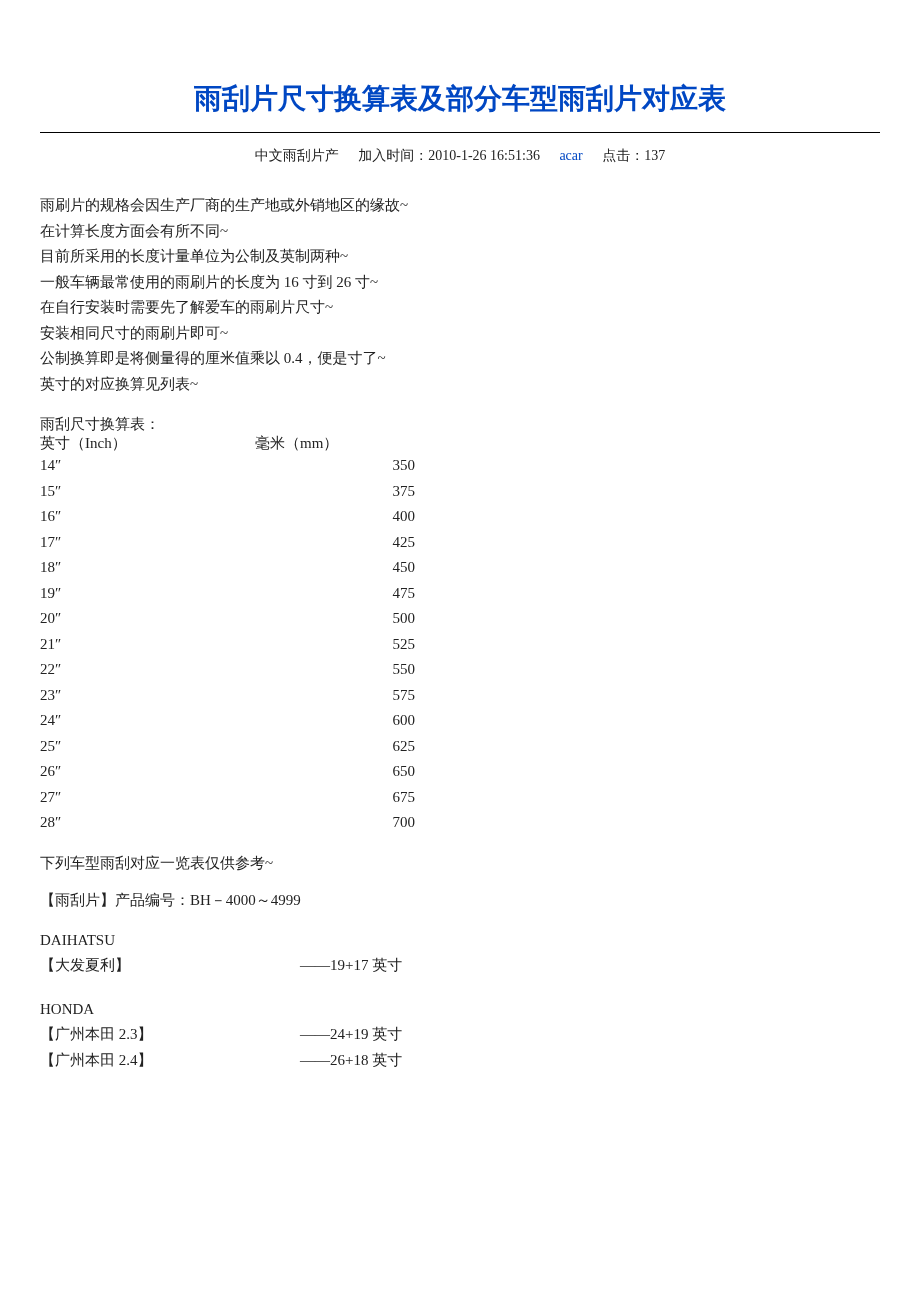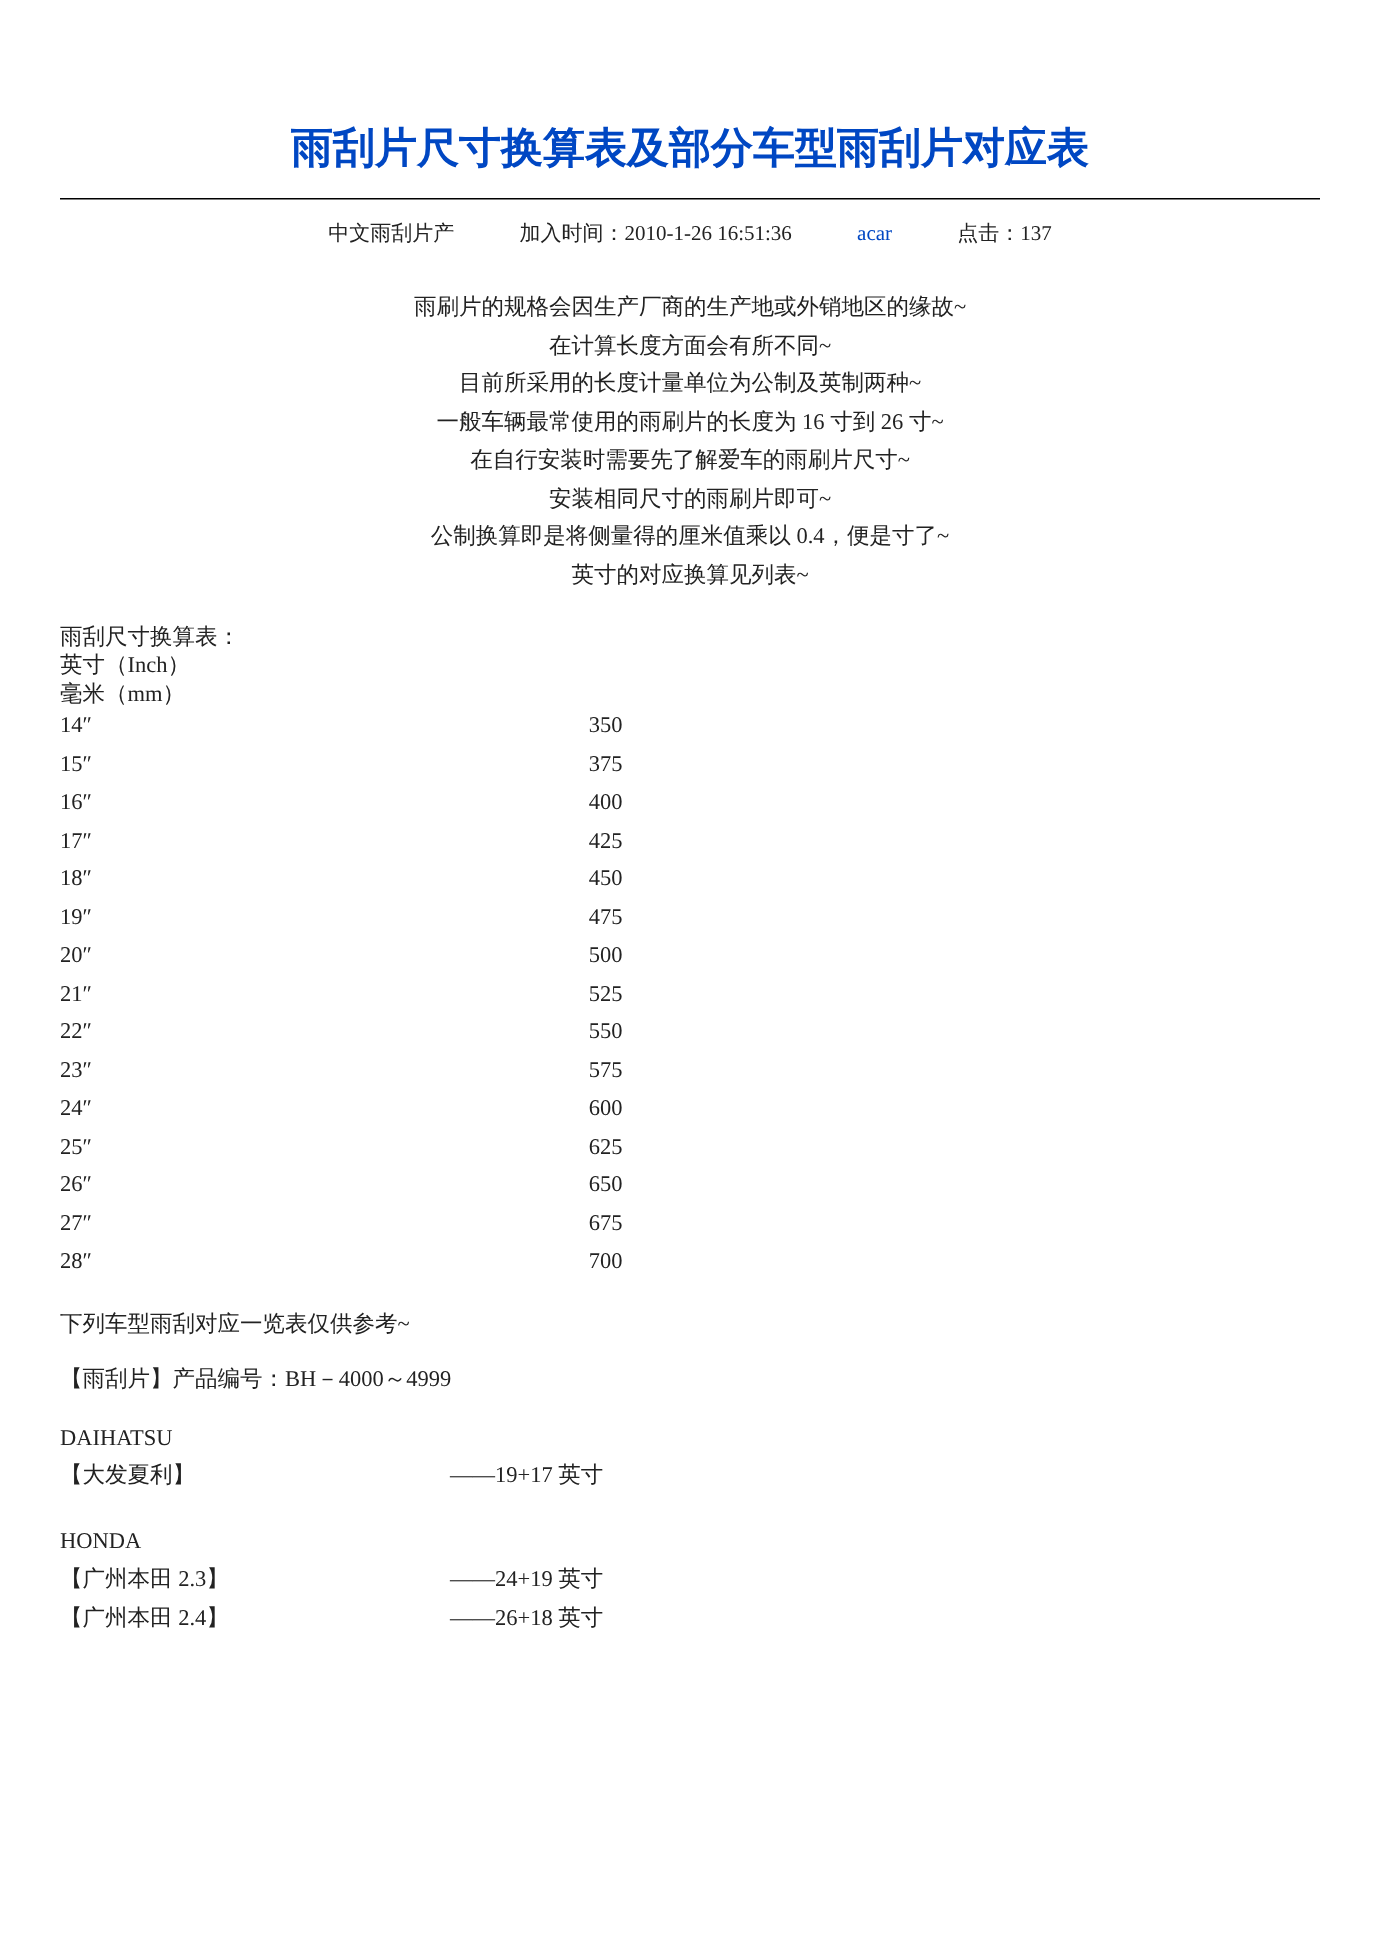--- a/index.html
+++ b/index.html
@@ -20,30 +20,29 @@
       padding-bottom: 14px;
       border-bottom: 1px solid #000;
       margin-bottom: 14px;
     }
     .meta-row {
       text-align: center;
       font-size: 14px;
       color: #222;
       margin-bottom: 28px;
     }
-    .meta-row .meta-item { margin: 0 20px; }
+    .meta-row .meta-item { margin: 0 8px; }
     .meta-row .meta-link { color: #0047c3; }
-    .intro p { line-height: 1.7; text-align: center; }
+    .intro p { line-height: 1.7; }
     .section-gap { margin-top: 18px; }
     .conv-table {
       margin-top: 0;
     }
     .conv-head {
       display: flex;
-      flex-direction: column;
     }
     .conv-head .col-inch { width: 215px; }
     .conv-head .col-mm-label { }
     .conv-row {
       display: flex;
       line-height: 1.7;
     }
     .conv-row .col-inch { width: 335px; }
     .conv-row .col-mm { width: 40px; text-align: right; }
     .note { margin-top: 18px; }

